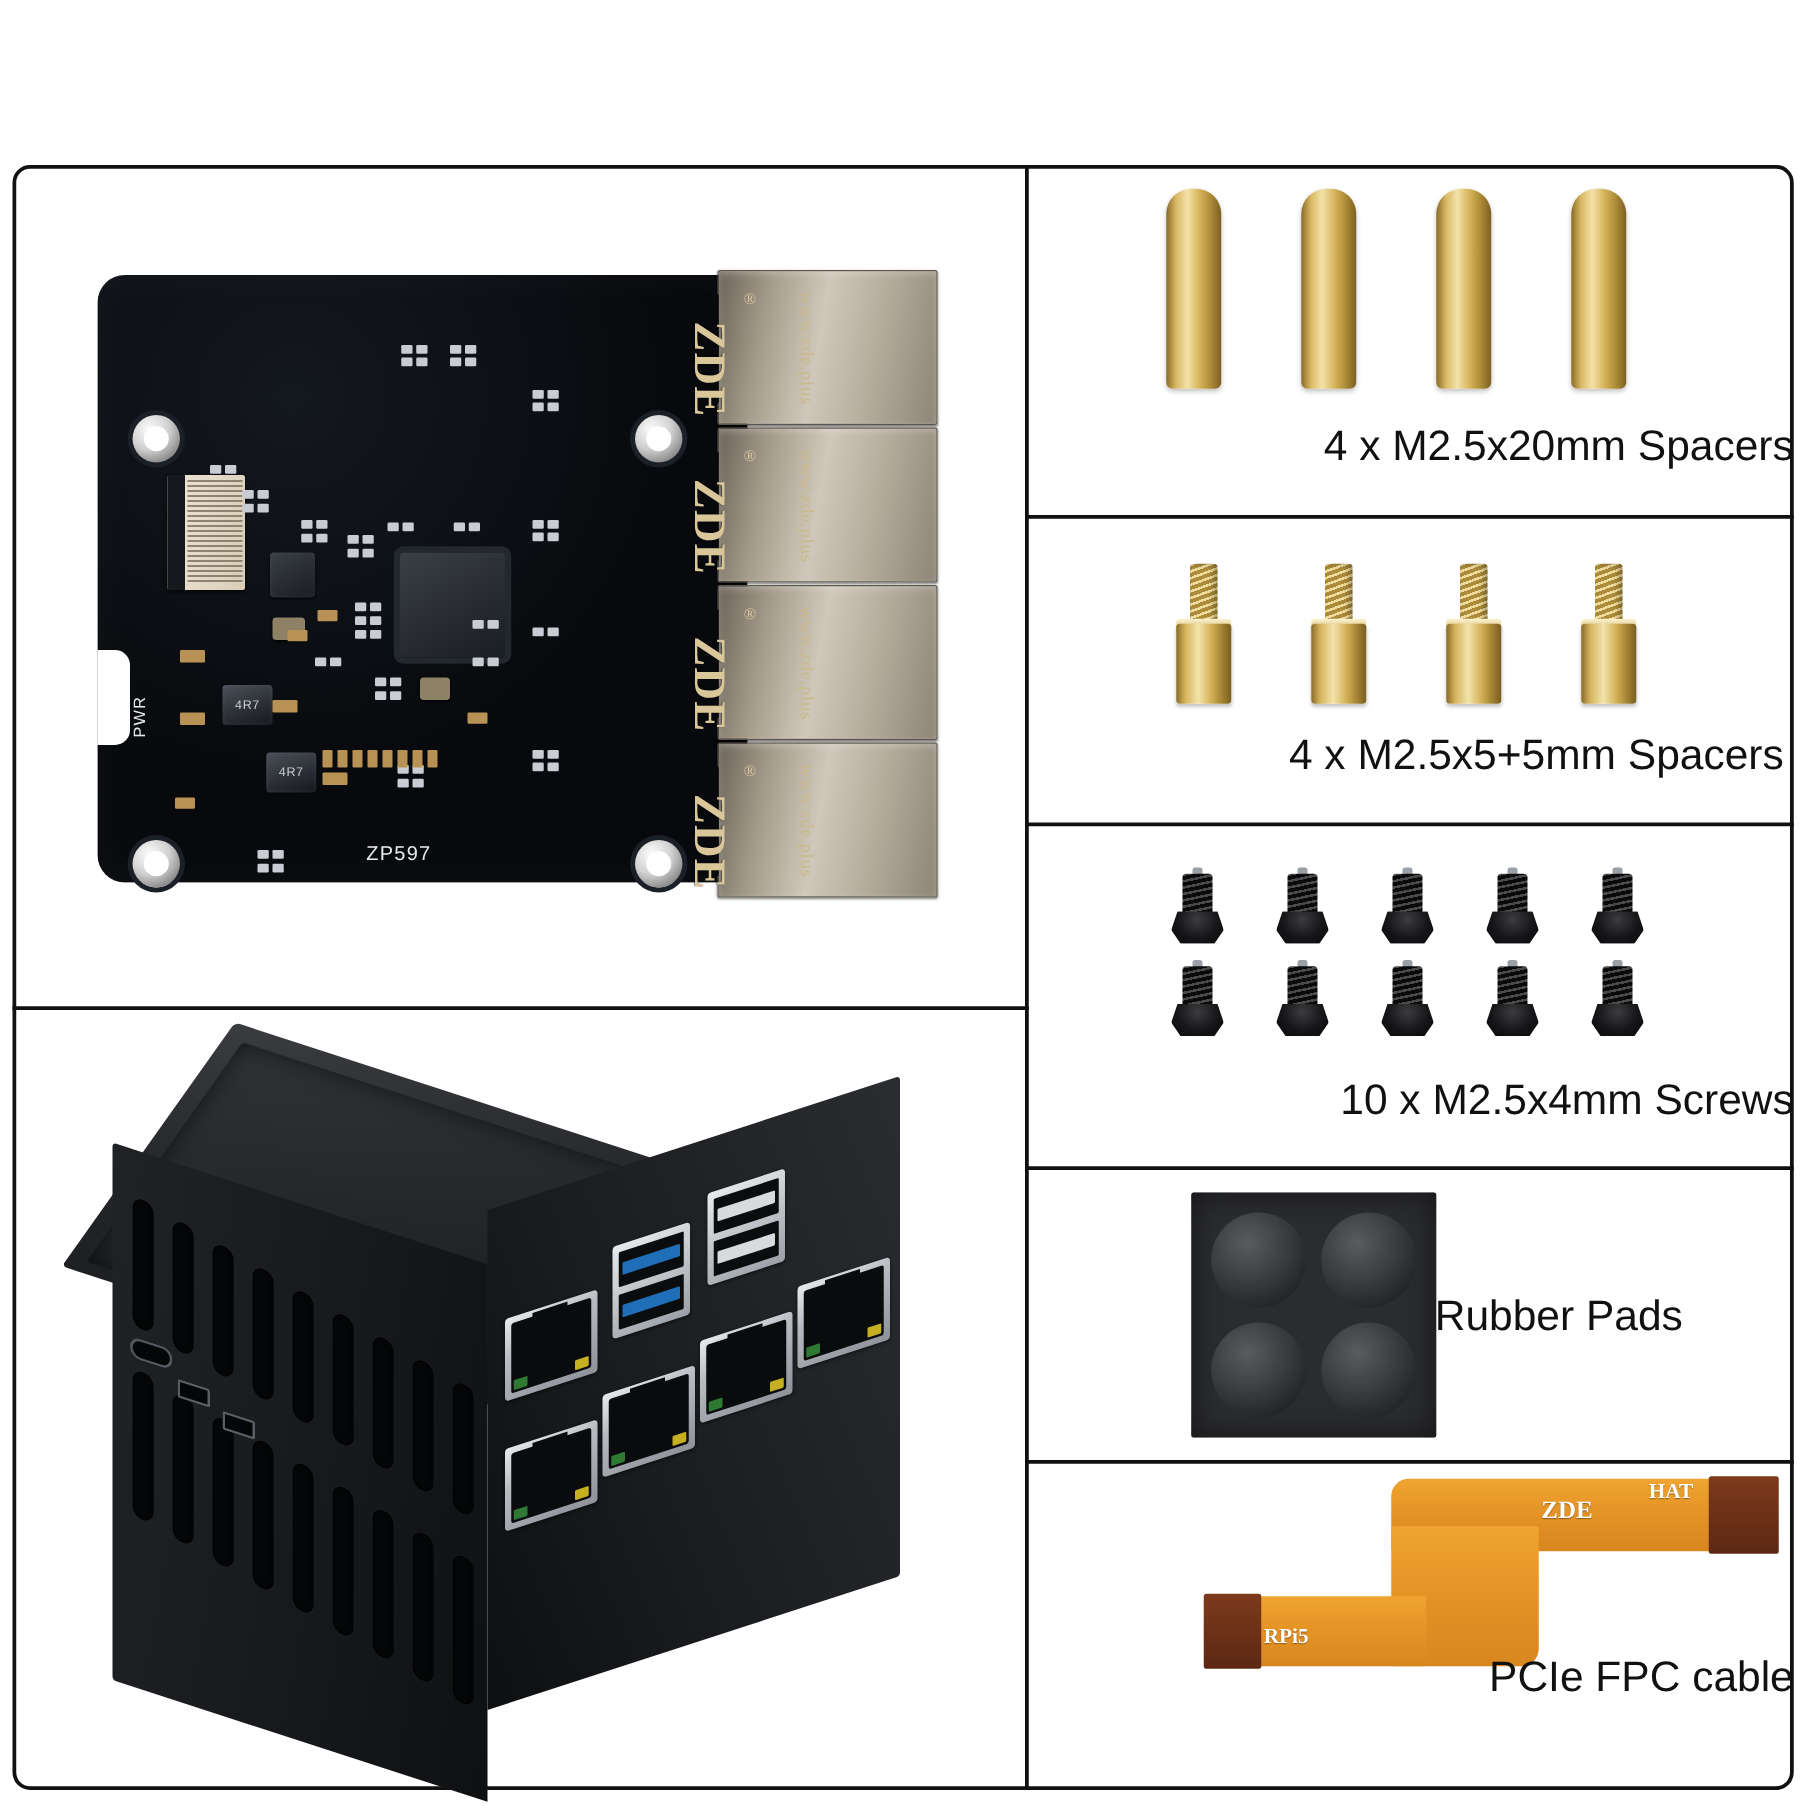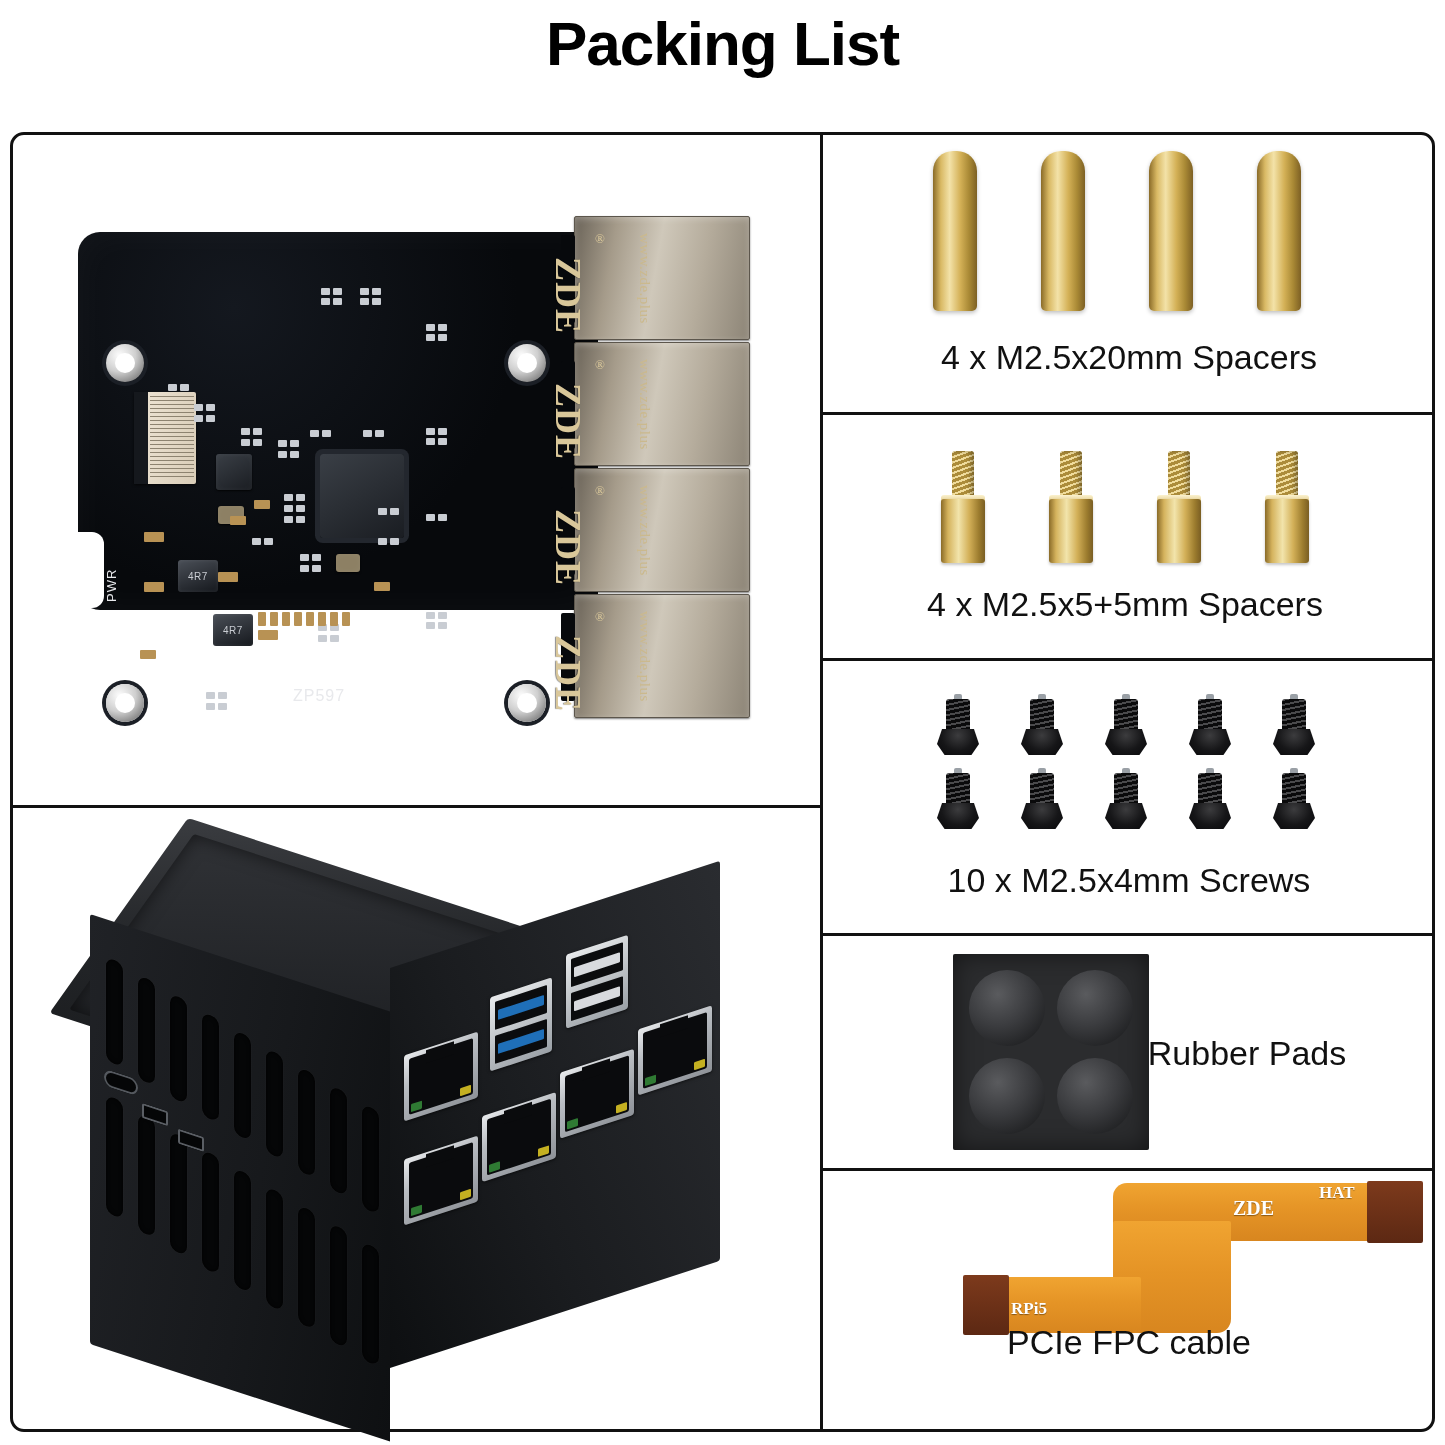--- a/index.html
+++ b/index.html
@@ -12,26 +12,26 @@
 
   
   .frame{position:absolute;left:10px;top:132px;width:1425px;height:1300px;
          border:3px solid #111;border-radius:14px;box-sizing:border-box;}
   .vdiv{position:absolute;left:820px;top:132px;width:3px;height:1300px;background:#111;}
   .hdiv{position:absolute;background:#111;height:3px;}
 
   .cell{position:absolute;box-sizing:border-box;}
 
   
-  .rowlabel{position:absolute;width:100%;text-align:center;font-size:34px;color:#111;
+  .rowlabel{position:absolute;width:100%;text-align:right;font-size:34px;color:#111;
             font-family:"Liberation Sans",sans-serif;white-space:nowrap;}
 
   
   .pcb-wrap{position:absolute;left:78px;top:208px;width:672px;height:512px;}
-  .pcb{position:absolute;left:0;top:24px;width:520px;height:378px;background:#0a0c10;
+  .pcb{position:absolute;left:0;top:12px;width:520px;height:486px;background:#0a0c10;
        border-radius:22px 6px 6px 22px;
        background-image:
         radial-gradient(circle at 30% 20%, #14181f 0%, #07090c 60%),
         linear-gradient(125deg,rgba(255,255,255,.05) 0%,rgba(255,255,255,0) 45%);
        box-shadow:inset 0 0 40px rgba(255,255,255,.04);}
   .pcb-notch{position:absolute;left:0;top:300px;width:26px;height:76px;background:#fff;
              border-radius:0 12px 12px 0;}
   .hole{position:absolute;width:38px;height:38px;border-radius:50%;
         background:radial-gradient(circle at 35% 30%,#fdfdfd 0%,#cfcfcf 45%,#8e8e8e 75%,#5d5d5d 100%);
         box-shadow:0 0 0 4px #1b1f26;}
@@ -156,21 +156,20 @@
   .sd .shaft{position:absolute;left:218px;top:15px;width:238px;height:12px;border-radius:2px;
       background:linear-gradient(180deg,#f4f5f6 0%,#c3c6ca 30%,#8e9297 60%,#d7dadd 100%);}
   .sd .ph{position:absolute;left:450px;top:13px;width:26px;height:16px;
       background:linear-gradient(180deg,#eceef0,#8d9196);clip-path:polygon(0 0,70% 12%,100% 50%,70% 88%,0 100%);}
 </style>
 </head>
 <body>
 
 <div class="page">
 
-  <div class="title">Packing List</div>
 
   <div class="frame"></div>
   <div class="vdiv"></div>
   <div class="hdiv" style="left:10px;top:805px;width:813px;"></div>
   <div class="hdiv" style="left:820px;top:412px;width:615px;"></div>
   <div class="hdiv" style="left:820px;top:658px;width:615px;"></div>
   <div class="hdiv" style="left:820px;top:933px;width:615px;"></div>
   <div class="hdiv" style="left:820px;top:1168px;width:615px;"></div>
 
   <div class="cell pcb-wrap">

